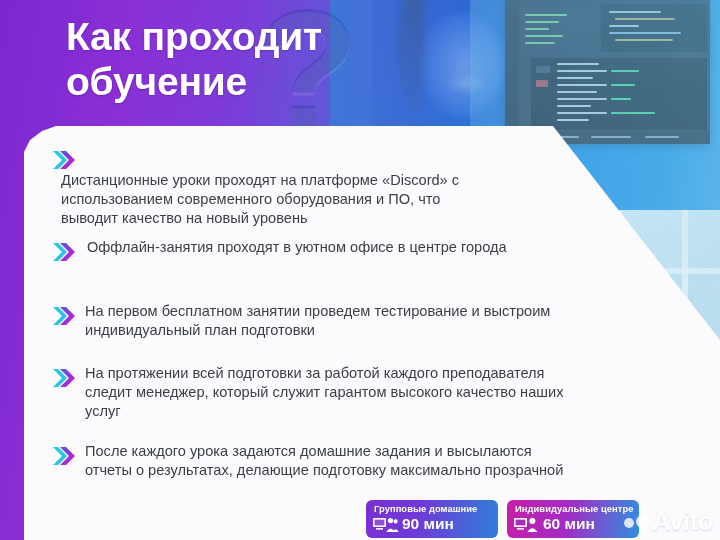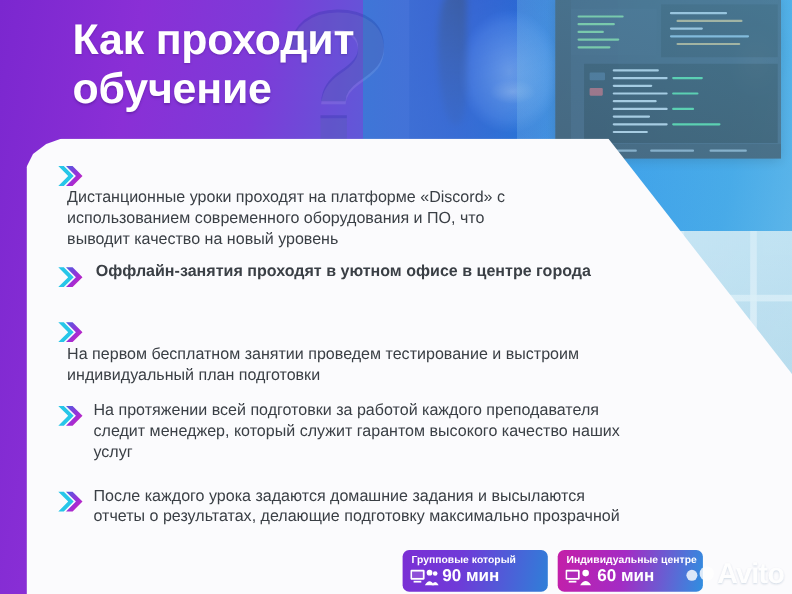--- a/index.html
+++ b/index.html
@@ -267,24 +267,24 @@
           <path d="M8 2 L17 11 L8 20 L14 20 L23 11 L14 2 Z" fill="url(#g2)"></path>
           <defs>
               <linearGradient id="g2" x1="0" y1="0" x2="1" y2="1">
             <stop offset="0%" stop-color="#4b5fe0"></stop>
                 <stop offset="55%" stop-color="#9b2fd8"></stop>
                 <stop offset="100%" stop-color="#e01fb0"></stop>
           </linearGradient>
             </defs>
         </svg>
       </span>
-      <span class="btext" style="margin-left:11px;font-weight:bold;">Оффлайн-занятия проходят в уютном офисе в центре города</span>
-    </div>
-
-    <div class="bullet" style="left:28px;top:162px;width:500px;flex-direction:column;">
+      <span class="btext" style="margin-left:11px;">Оффлайн-занятия проходят в уютном офисе в центре города</span>
+    </div>
+
+    <div class="bullet" style="left:28px;top:176px;width:500px;">
       <span class="chev">
         <svg width="24" height="22" viewBox="0 0 24 22">
           <path d="M1 2 L10 11 L1 20 L6 20 L15 11 L6 2 Z" fill="#27c6e8"></path>
           <path d="M8 2 L17 11 L8 20 L14 20 L23 11 L14 2 Z" fill="url(#g3)"></path>
           <defs>
               <linearGradient id="g3" x1="0" y1="0" x2="1" y2="1">
             <stop offset="0%" stop-color="#4b5fe0"></stop>
                 <stop offset="55%" stop-color="#9b2fd8"></stop>
                 <stop offset="100%" stop-color="#e01fb0"></stop>
           </linearGradient>
@@ -326,21 +326,21 @@
         </svg>
       </span>
       <span class="btext" style="margin-left:9px;">После каждого урока задаются домашние задания и высылаются отчеты о результатах, делающие подготовку максимально прозрачной</span>
     </div>
 
   </div>
 
   <div class="badges">
 
     <div class="badge group">
-      <span class="cap">Групповые который</span>
+      <span class="cap">Групповые домашние</span>
       <span class="micon">
         <svg width="26" height="16" viewBox="0 0 26 16">
           <rect x="0" y="1" width="13" height="9" rx="1" fill="#fff"></rect>
           <rect x="1.6" y="2.6" width="9.8" height="5.8" fill="#8f4fd8"></rect>
           <rect x="3" y="11" width="7" height="1.6" fill="#fff"></rect>
           <circle cx="17.5" cy="3.6" r="2.6" fill="#fff"></circle>
           <path d="M13.2 15 q4.3 -7 8.6 0 z" fill="#fff"></path>
           <circle cx="22.6" cy="4.4" r="2.1" fill="#fff"></circle>
           <path d="M19.4 15 q3.2 -5.6 6.4 0 z" fill="#fff"></path>
         </svg>

